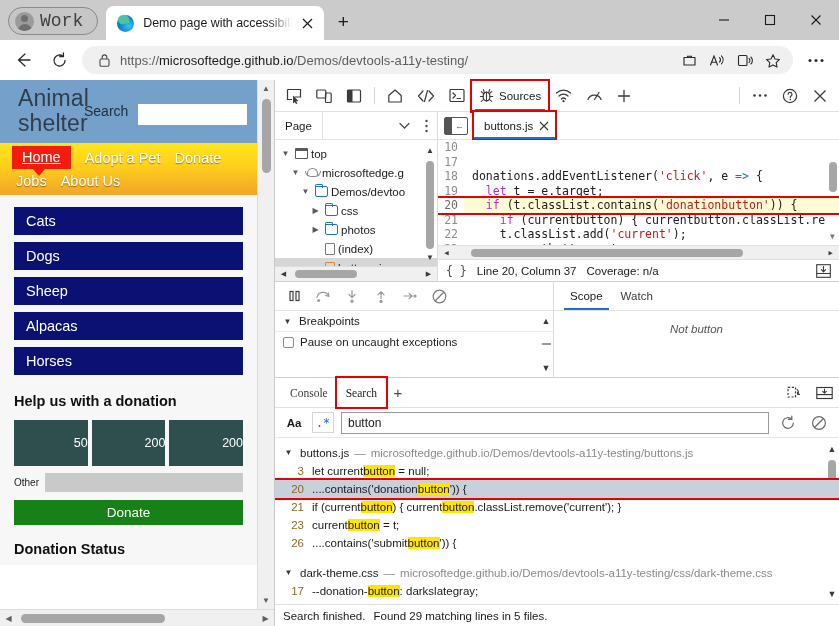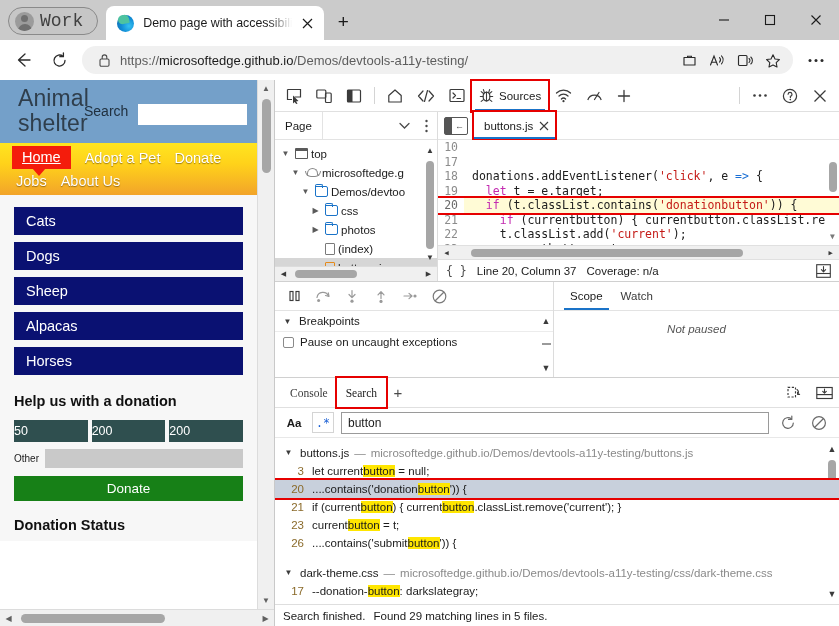--- a/index.html
+++ b/index.html
@@ -169,21 +169,21 @@
     background: #0a1172; color: #ffffff;
     font-size: 14.5px; padding: 6px 12px; margin-bottom: 7px;
   }
   .donate-head {
     font-size: 14.5px; font-weight: bold; color: #111;
     margin: 18px 0 11px;
   }
   .amt-row { display: flex; gap: 4px; margin-bottom: 7px; }
   .amt-btn {
     flex: 1; background: #2f4f4f; color: #ffffff;
-    font-size: 12.5px; text-align: left; padding: 4px 0;
+    font-size: 12.5px; text-align: right; padding: 16px 0;
   }
   .other-row { display: flex; align-items: center; gap: 6px; margin-bottom: 8px; }
   .other-lbl { font-size: 10px; color: #1b1b1b; }
   .other-input { flex: 1; height: 19px; background: #c9c9c9; }
   .donate-btn {
     background: #178017; color: #ffffff; text-align: center;
     font-size: 13.5px; padding: 5px 0; margin-bottom: 16px;
   }
   .status-head { font-size: 14.5px; font-weight: bold; color: #111; }
 
@@ -840,21 +840,21 @@
               <div class="sb-arrow">▼</div>
             </div>
           </div>
         </div>
 
         <div class="dbgright">
           <div class="scope-tabs">
             <div class="scope-tab active">Scope</div>
             <div class="scope-tab">Watch</div>
           </div>
-          <div class="notpaused">Not paused</div>
+          <div class="notpaused">Not button</div>
         </div>
       </div>
 
       <div class="drawer">
         <div class="drawer-tabs">
           <div class="dw-tab">Console</div>
           <div class="dw-tab active redbox">Search</div>
           <div class="dw-plus">+</div>
           <div class="spacer"></div>
           <div class="dw-right-ico">

